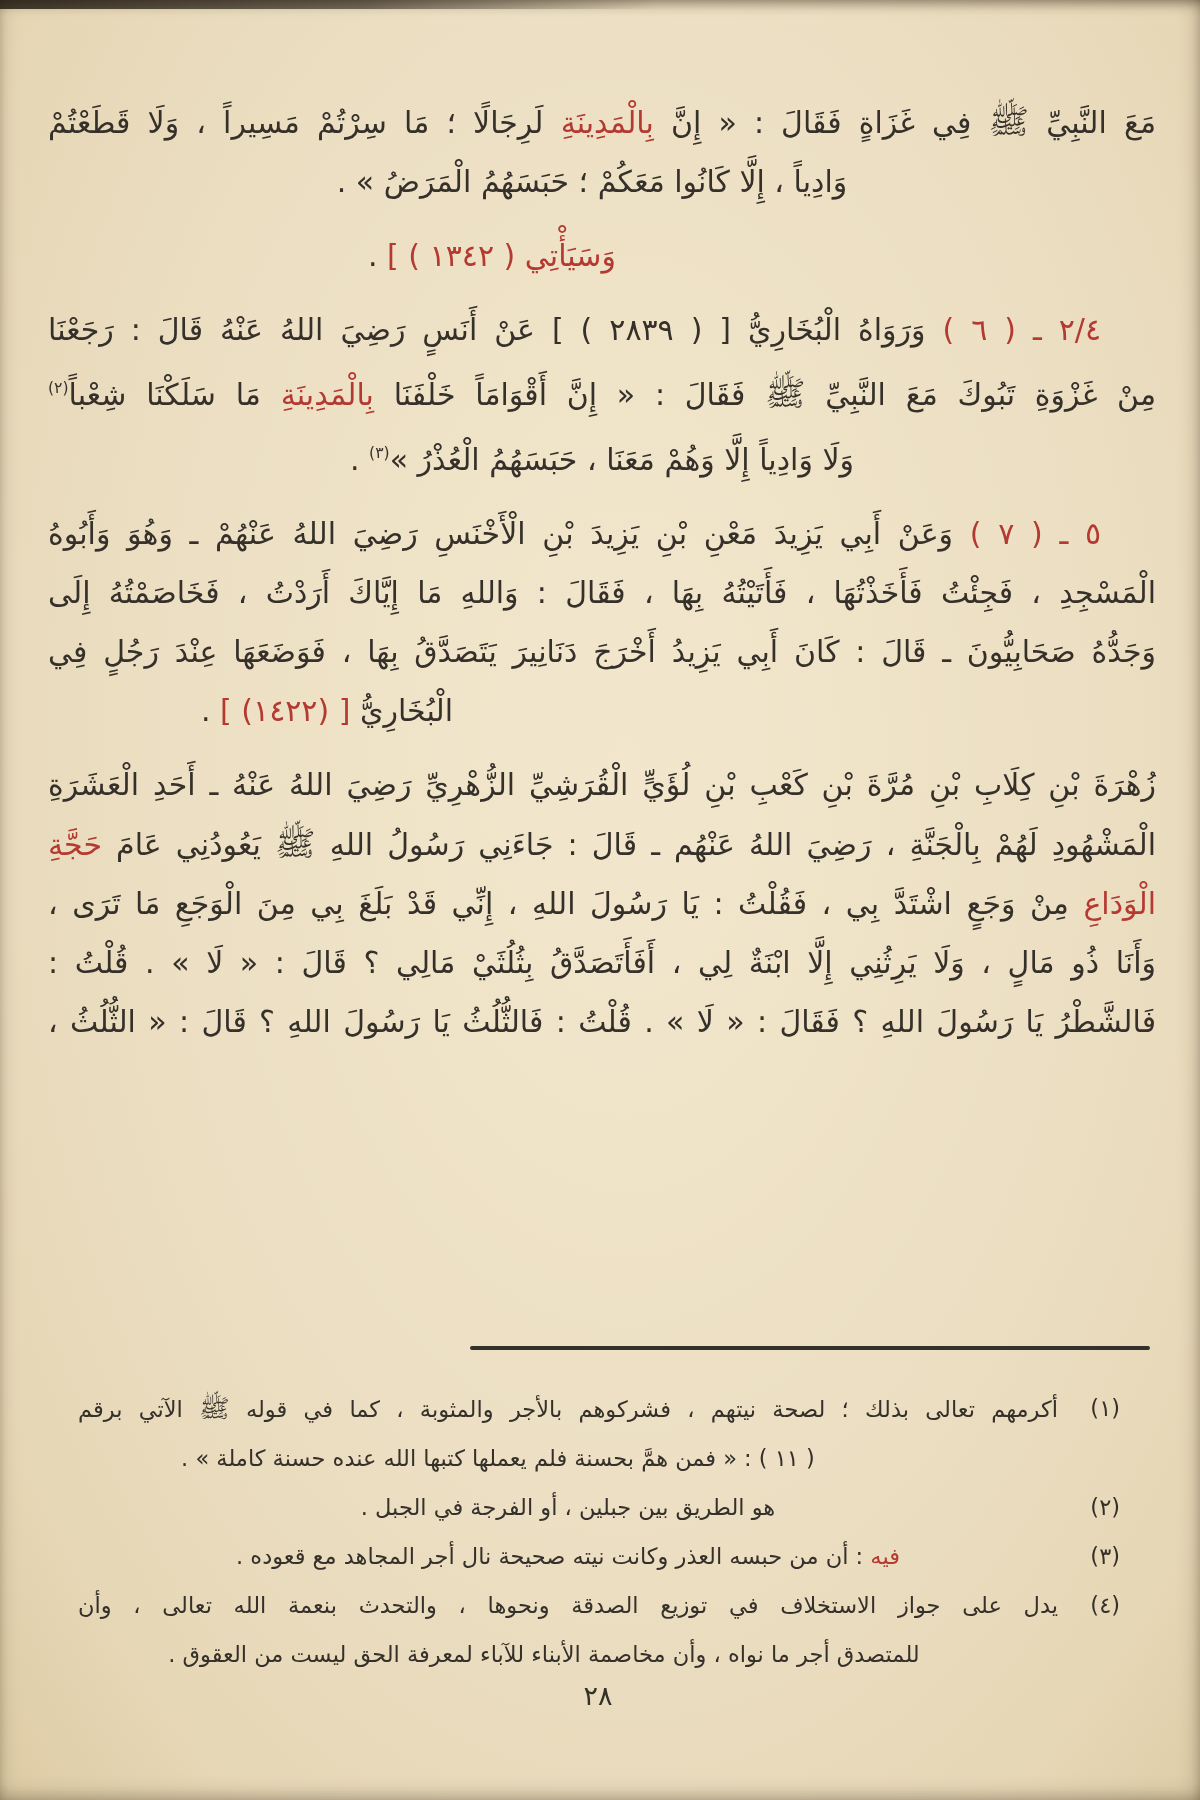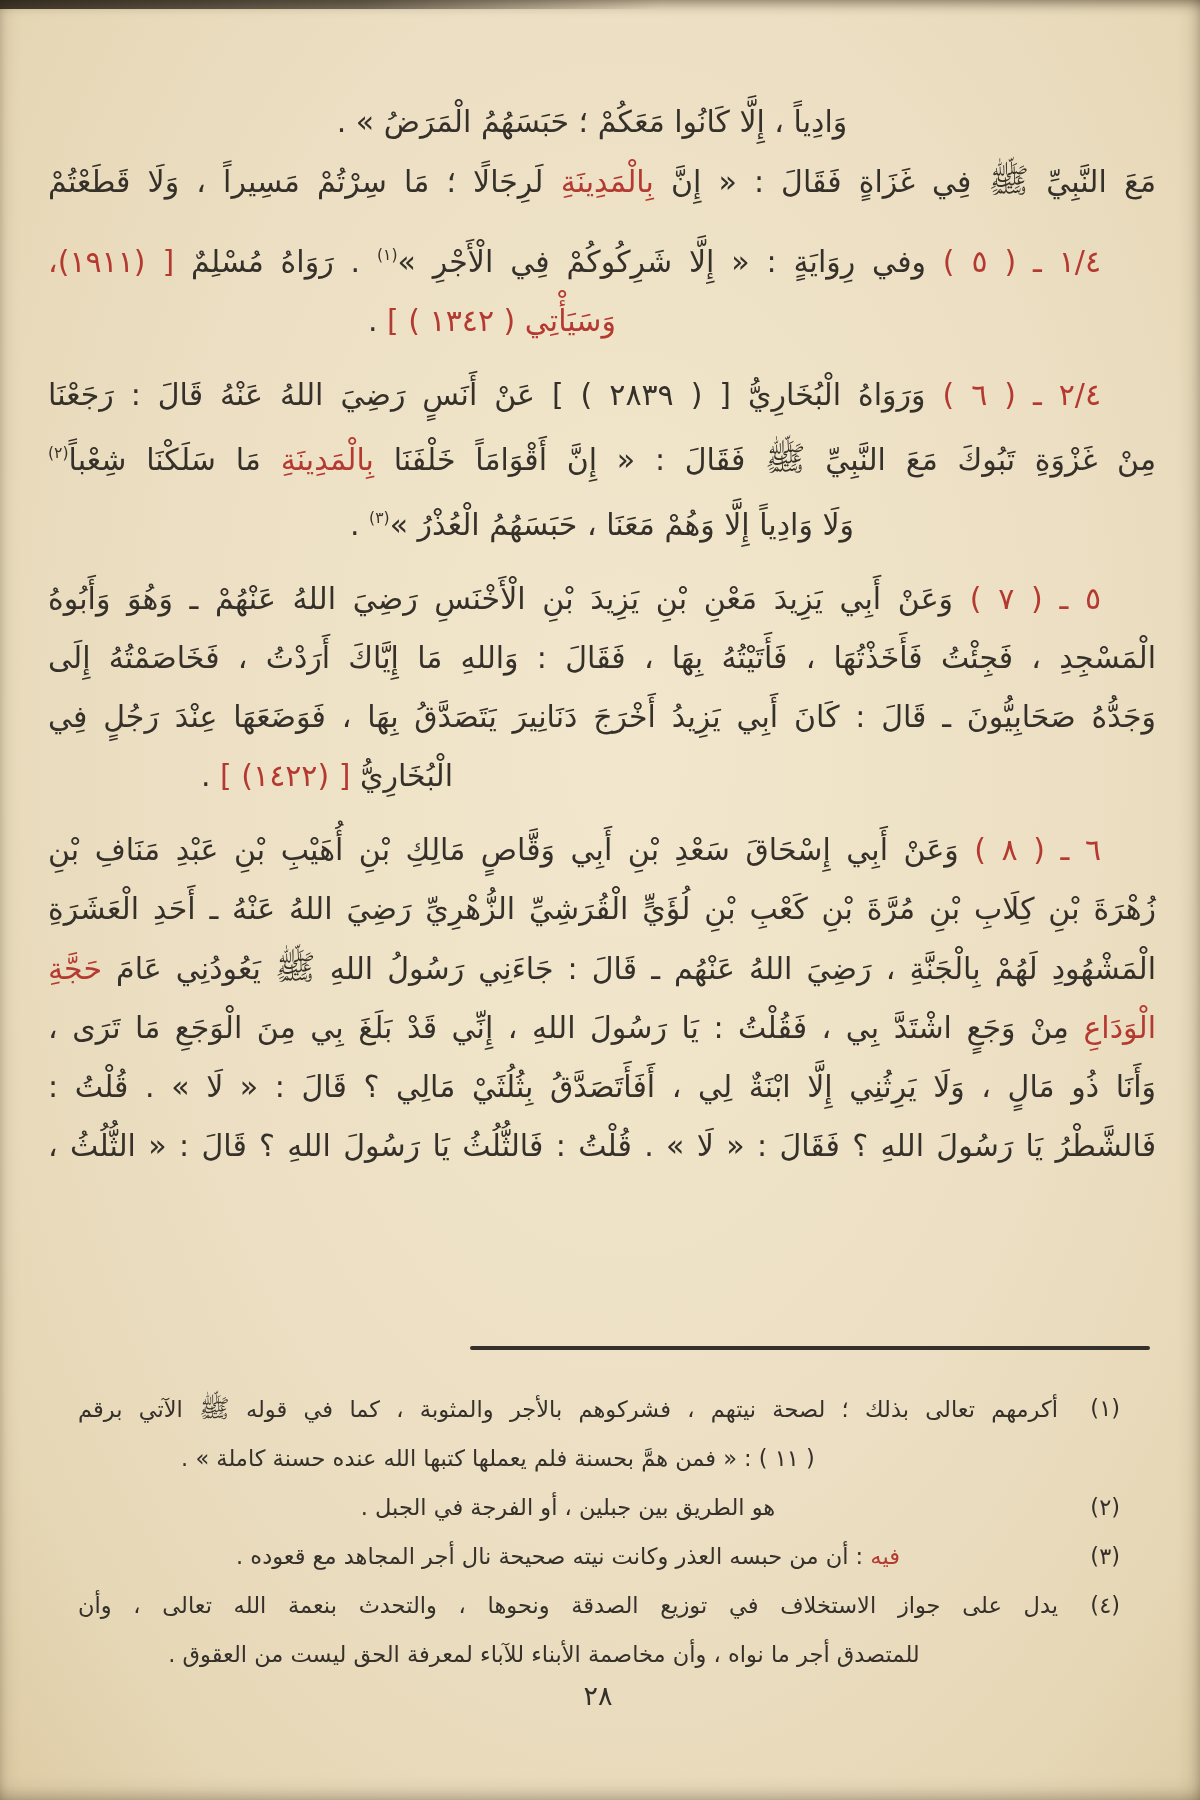--- a/index.html
+++ b/index.html
@@ -54,40 +54,38 @@
     text-align:center;font-size:27px;letter-spacing:2px;
   }
 </style>
 </head>
 <body>
 
 <div class="page">
   <div class="edge-top"></div>
   <div class="main-text">
       <div class="para">
+        <div class="line justify"><span class="">مَعَ النَّبِيِّ </span><span class="saw">ﷺ</span><span class=""> فِي غَزَاةٍ فَقَالَ : « إِنَّ </span><span class="red">بِالْمَدِينَةِ</span><span class=""> لَرِجَالًا ؛ مَا سِرْتُمْ مَسِيراً ، وَلَا قَطَعْتُمْ</span></div>
         <div class="line center" style="position: relative; left: -10px;"><span class="">وَادِياً ، إِلَّا كَانُوا مَعَكُمْ ؛ حَبَسَهُمُ الْمَرَضُ » .</span></div>
-        <div class="line justify"><span class="">مَعَ النَّبِيِّ </span><span class="saw">ﷺ</span><span class=""> فِي غَزَاةٍ فَقَالَ : « إِنَّ </span><span class="red">بِالْمَدِينَةِ</span><span class=""> لَرِجَالًا ؛ مَا سِرْتُمْ مَسِيراً ، وَلَا قَطَعْتُمْ</span></div>
       </div>
       <div class="para">
-        <div class="line justify" style="padding-right: 55px;"><span class="red">١/٤ ـ ( ٥ ) </span><span class="">وفي رِوَايَةٍ : « إِلَّا شَرِكُوكُمْ فِي الْأَجْرِ »</span><span class="sup">(١)</span><span class=""> . رَوَاهُ مُسْلِمٌ </span><span class="red">[ (١٩١١)،</span></div>
         <div class="line center" style="position: relative; left: -110px;"><span class="red">وَسَيَأْتِي ( ١٣٤٢ ) ]</span><span class=""> .</span></div>
       </div>
       <div class="para">
         <div class="line justify" style="padding-right: 55px;"><span class="red">٢/٤ ـ ( ٦ ) </span><span class="">وَرَوَاهُ الْبُخَارِيُّ [ ( ٢٨٣٩ ) ] عَنْ أَنَسٍ رَضِيَ اللهُ عَنْهُ قَالَ : رَجَعْنَا</span></div>
         <div class="line justify"><span class="">مِنْ غَزْوَةِ تَبُوكَ مَعَ النَّبِيِّ </span><span class="saw">ﷺ</span><span class=""> فَقَالَ : « إِنَّ أَقْوَامَاً خَلْفَنَا </span><span class="red">بِالْمَدِينَةِ</span><span class=""> مَا سَلَكْنَا شِعْباً</span><span class="sup">(٢)</span></div>
         <div class="line center"><span class="">وَلَا وَادِياً إِلَّا وَهُمْ مَعَنَا ، حَبَسَهُمُ الْعُذْرُ »</span><span class="sup">(٣)</span><span class=""> .</span></div>
       </div>
       <div class="para">
         <div class="line justify" style="padding-right: 55px;"><span class="red">٥ ـ ( ٧ ) </span><span class="">وَعَنْ أَبِي يَزِيدَ مَعْنِ بْنِ يَزِيدَ بْنِ الْأَخْنَسِ رَضِيَ اللهُ عَنْهُمْ ـ وَهُوَ وَأَبُوهُ</span></div>
         <div class="line justify"><span class="">الْمَسْجِدِ ، فَجِئْتُ فَأَخَذْتُهَا ، فَأَتَيْتُهُ بِهَا ، فَقَالَ : وَاللهِ مَا إِيَّاكَ أَرَدْتُ ، فَخَاصَمْتُهُ إِلَى</span></div>
         <div class="line justify"><span class="">وَجَدُّهُ صَحَابِيُّونَ ـ قَالَ : كَانَ أَبِي يَزِيدُ أَخْرَجَ دَنَانِيرَ يَتَصَدَّقُ بِهَا ، فَوَضَعَهَا عِنْدَ رَجُلٍ فِي</span></div>
         <div class="line center" style="position: relative; left: -275px;"><span class="">الْبُخَارِيُّ </span><span class="red">[ (١٤٢٢) ]</span><span class=""> .</span></div>
       </div>
       <div class="para">
-        <div class="line justify" style="padding-right: 55px;"><span class="red">٦ ـ ( ٨ ) </span><span class="">وَعَنْ أَبِي إِسْحَاقَ سَعْدِ بْنِ أَبِي وَقَّاصٍ مَالِكِ بْنِ أُهَيْبِ بْنِ عَبْدِ مَنَافِ بْنِ</span></div>
         <div class="line justify"><span class="">زُهْرَةَ بْنِ كِلَابِ بْنِ مُرَّةَ بْنِ كَعْبِ بْنِ لُؤَيٍّ الْقُرَشِيِّ الزُّهْرِيِّ رَضِيَ اللهُ عَنْهُ ـ أَحَدِ الْعَشَرَةِ</span></div>
         <div class="line justify"><span class="">الْمَشْهُودِ لَهُمْ بِالْجَنَّةِ ، رَضِيَ اللهُ عَنْهُم ـ قَالَ : جَاءَنِي رَسُولُ اللهِ </span><span class="saw">ﷺ</span><span class=""> يَعُودُنِي عَامَ </span><span class="red">حَجَّةِ</span></div>
         <div class="line justify"><span class="red">الْوَدَاعِ</span><span class=""> مِنْ وَجَعٍ اشْتَدَّ بِي ، فَقُلْتُ : يَا رَسُولَ اللهِ ، إِنِّي قَدْ بَلَغَ بِي مِنَ الْوَجَعِ مَا تَرَى ،</span></div>
         <div class="line justify"><span class="">وَأَنَا ذُو مَالٍ ، وَلَا يَرِثُنِي إِلَّا ابْنَةٌ لِي ، أَفَأَتَصَدَّقُ بِثُلُثَيْ مَالِي ؟ قَالَ : « لَا » . قُلْتُ :</span></div>
         <div class="line justify"><span class="">فَالشَّطْرُ يَا رَسُولَ اللهِ ؟ فَقَالَ : « لَا » . قُلْتُ : فَالثُّلُثُ يَا رَسُولَ اللهِ ؟ قَالَ : « الثُّلُثُ ،</span></div>
       </div>
     </div>
   <div class="footnote-separator"></div>
   <div class="footnotes">
       <div class="fn-line">

